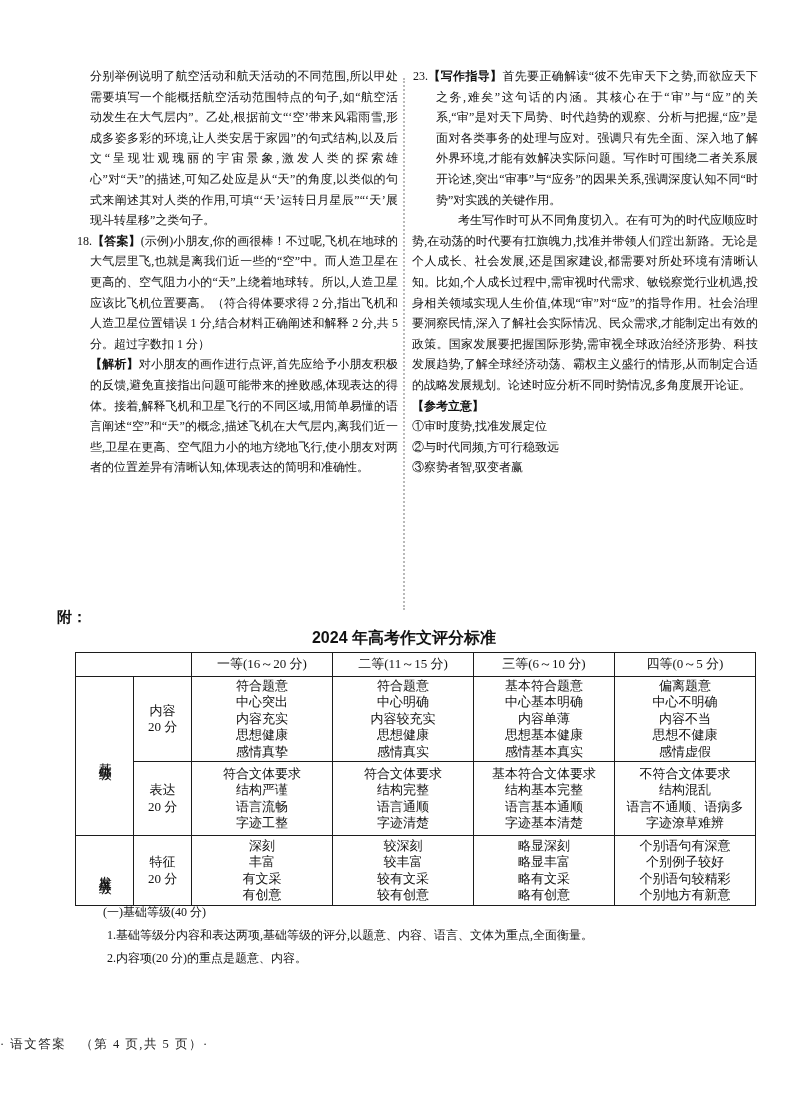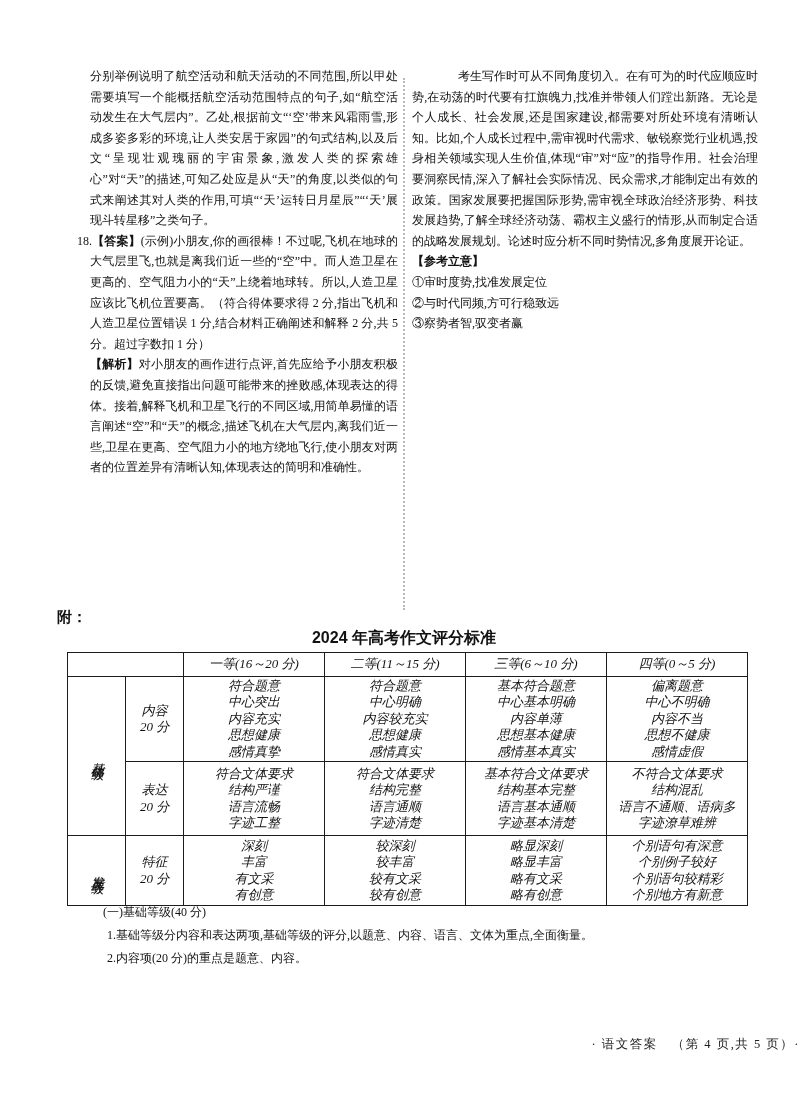--- a/index.html
+++ b/index.html
@@ -12,49 +12,50 @@
   .divider{position:absolute;left:403px;top:78px;height:532px;border-left:2px dotted #b9b9b9;}
   .pad33{padding-left:33px;}
   .hang-l{padding-left:33px;text-indent:-13px;}
   .hang-r{padding-left:24px;text-indent:-23px;}
   .ind2{text-indent:46px;}
   b.hei{font-family:"Liberation Sans","DejaVu Sans",sans-serif;font-weight:700;}
   .fu{position:absolute;left:57px;top:608px;font-size:15px;font-weight:700;
       font-family:"Liberation Sans","DejaVu Sans",sans-serif;}
   .tbl-title{position:absolute;left:64px;top:628px;width:680px;text-align:center;
       font-size:16px;font-weight:700;font-family:"Liberation Sans","DejaVu Sans",sans-serif;}
-  table.score{position:absolute;left:67px;top:652px;width:680px;border-collapse:collapse;
-      table-layout:fixed;font-style:italic;}
+  table.score{position:absolute;left:75px;top:652px;width:680px;border-collapse:collapse;
+      table-layout:fixed;}
   table.score td,table.score th{border:1.5px solid #1c1c1c;padding:1px 2px;text-align:center;
       vertical-align:middle;font-size:13px;line-height:16.4px;font-weight:400;
       white-space:pre-line;}
   tr.hrow{height:24px;} tr.r1{height:84px;} tr.r2{height:74px;} tr.r3{height:70px;}
   .vlabel{writing-mode:vertical-lr;-webkit-writing-mode:vertical-lr;text-orientation:upright;
       -webkit-text-orientation:upright;letter-spacing:2px;display:inline-block;font-size:13px;}
   .notes{position:absolute;left:57px;top:901px;width:706px;}
   .notes p{line-height:22.8px;}
   .note-head{text-indent:46px;font-family:Liberation Serif, serif;}
   .note-item{text-indent:50px;}
-  .footer{position:absolute;left:0;top:1036px;width:800px;text-align:right;font-size:12.5px;
+  .footer{position:absolute;left:0;top:1036px;width:800px;text-align:left;font-size:12.5px;
       letter-spacing:1.5px;color:#222;}
 </style>
 </head>
 <body>
 
 <div class="page">
 
   <div class="divider"></div>
 
   <div class="col col-left">
     <p class="pad33">分别举例说明了航空活动和航天活动的不同范围,所以甲处需要填写一个能概括航空活动范围特点的句子,如“航空活动发生在大气层内”。乙处,根据前文“‘空’带来风霜雨雪,形成多姿多彩的环境,让人类安居于家园”的句式结构,以及后文“呈现壮观瑰丽的宇宙景象,激发人类的探索雄心”对“天”的描述,可知乙处应是从“天”的角度,以类似的句式来阐述其对人类的作用,可填“‘天’运转日月星辰”“‘天’展现斗转星移”之类句子。</p>
     <p class="hang-l"><span>18.</span><b class="hei">【答案】</b><span>(示例)小朋友,你的画很棒！不过呢,飞机在地球的大气层里飞,也就是离我们近一些的“空”中。而人造卫星在更高的、空气阻力小的“天”上绕着地球转。所以,人造卫星应该比飞机位置要高。（符合得体要求得 2 分,指出飞机和人造卫星位置错误 1 分,结合材料正确阐述和解释 2 分,共 5 分。超过字数扣 1 分）</span></p>
     <p class="pad33"><b class="hei">【解析】</b><span>对小朋友的画作进行点评,首先应给予小朋友积极的反馈,避免直接指出问题可能带来的挫败感,体现表达的得体。接着,解释飞机和卫星飞行的不同区域,用简单易懂的语言阐述“空”和“天”的概念,描述飞机在大气层内,离我们近一些,卫星在更高、空气阻力小的地方绕地飞行,使小朋友对两者的位置差异有清晰认知,体现表达的简明和准确性。</span></p>
   </div>
 
   <div class="col col-right">
+    <p class="hang-r"><span>23.</span><b class="hei">【写作指导】</b><span>首先要正确解读“彼不先审天下之势,而欲应天下之务,难矣”这句话的内涵。其核心在于“审”与“应”的关系,“审”是对天下局势、时代趋势的观察、分析与把握,“应”是面对各类事务的处理与应对。强调只有先全面、深入地了解外界环境,才能有效解决实际问题。写作时可围绕二者关系展开论述,突出“审事”与“应务”的因果关系,强调深度认知不同“时势”对实践的关键作用。</span></p>
     <p class="ind2">考生写作时可从不同角度切入。在有可为的时代应顺应时势,在动荡的时代要有扛旗魄力,找准并带领人们蹚出新路。无论是个人成长、社会发展,还是国家建设,都需要对所处环境有清晰认知。比如,个人成长过程中,需审视时代需求、敏锐察觉行业机遇,投身相关领域实现人生价值,体现“审”对“应”的指导作用。社会治理要洞察民情,深入了解社会实际情况、民众需求,才能制定出有效的政策。国家发展要把握国际形势,需审视全球政治经济形势、科技发展趋势,了解全球经济动荡、霸权主义盛行的情形,从而制定合适的战略发展规划。论述时应分析不同时势情况,多角度展开论证。</p>
     <p><b class="hei">【参考立意】</b></p>
     <p>①审时度势,找准发展定位</p>
     <p>②与时代同频,方可行稳致远</p>
     <p>③察势者智,驭变者赢</p>
   </div>
 
   <div class="fu">附：</div>
   <div class="tbl-title">2024 年高考作文评分标准</div>
 

